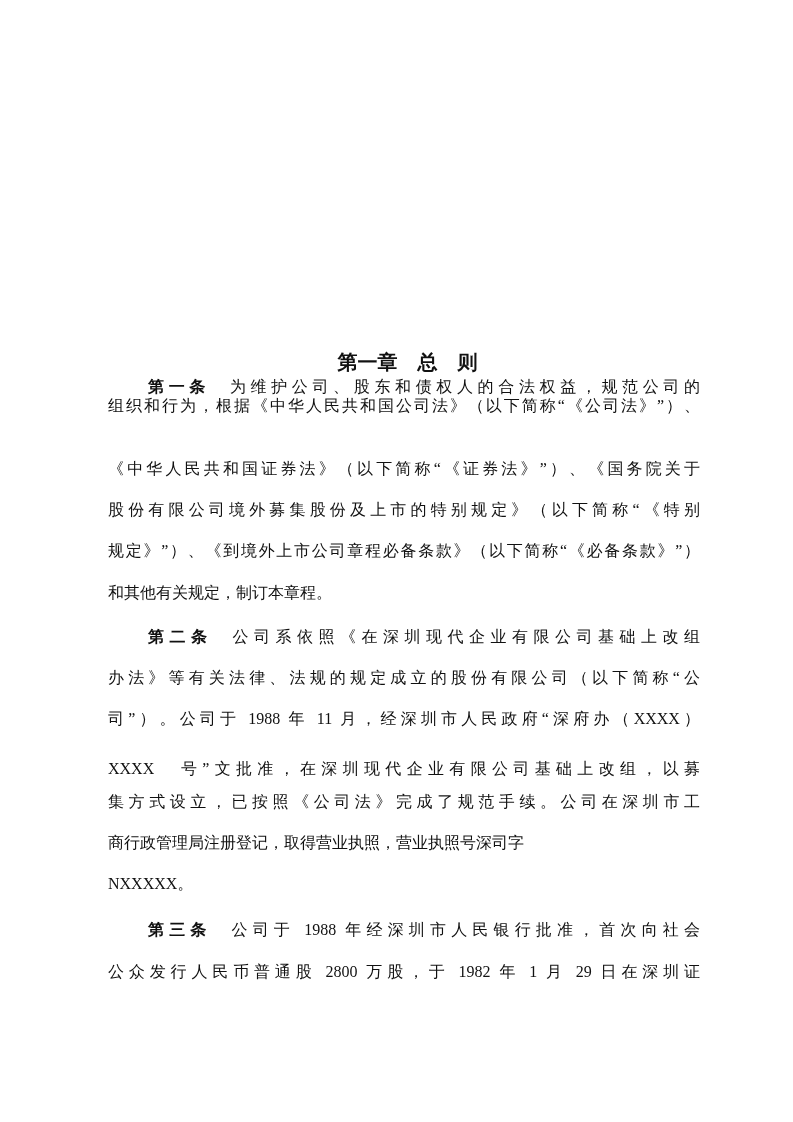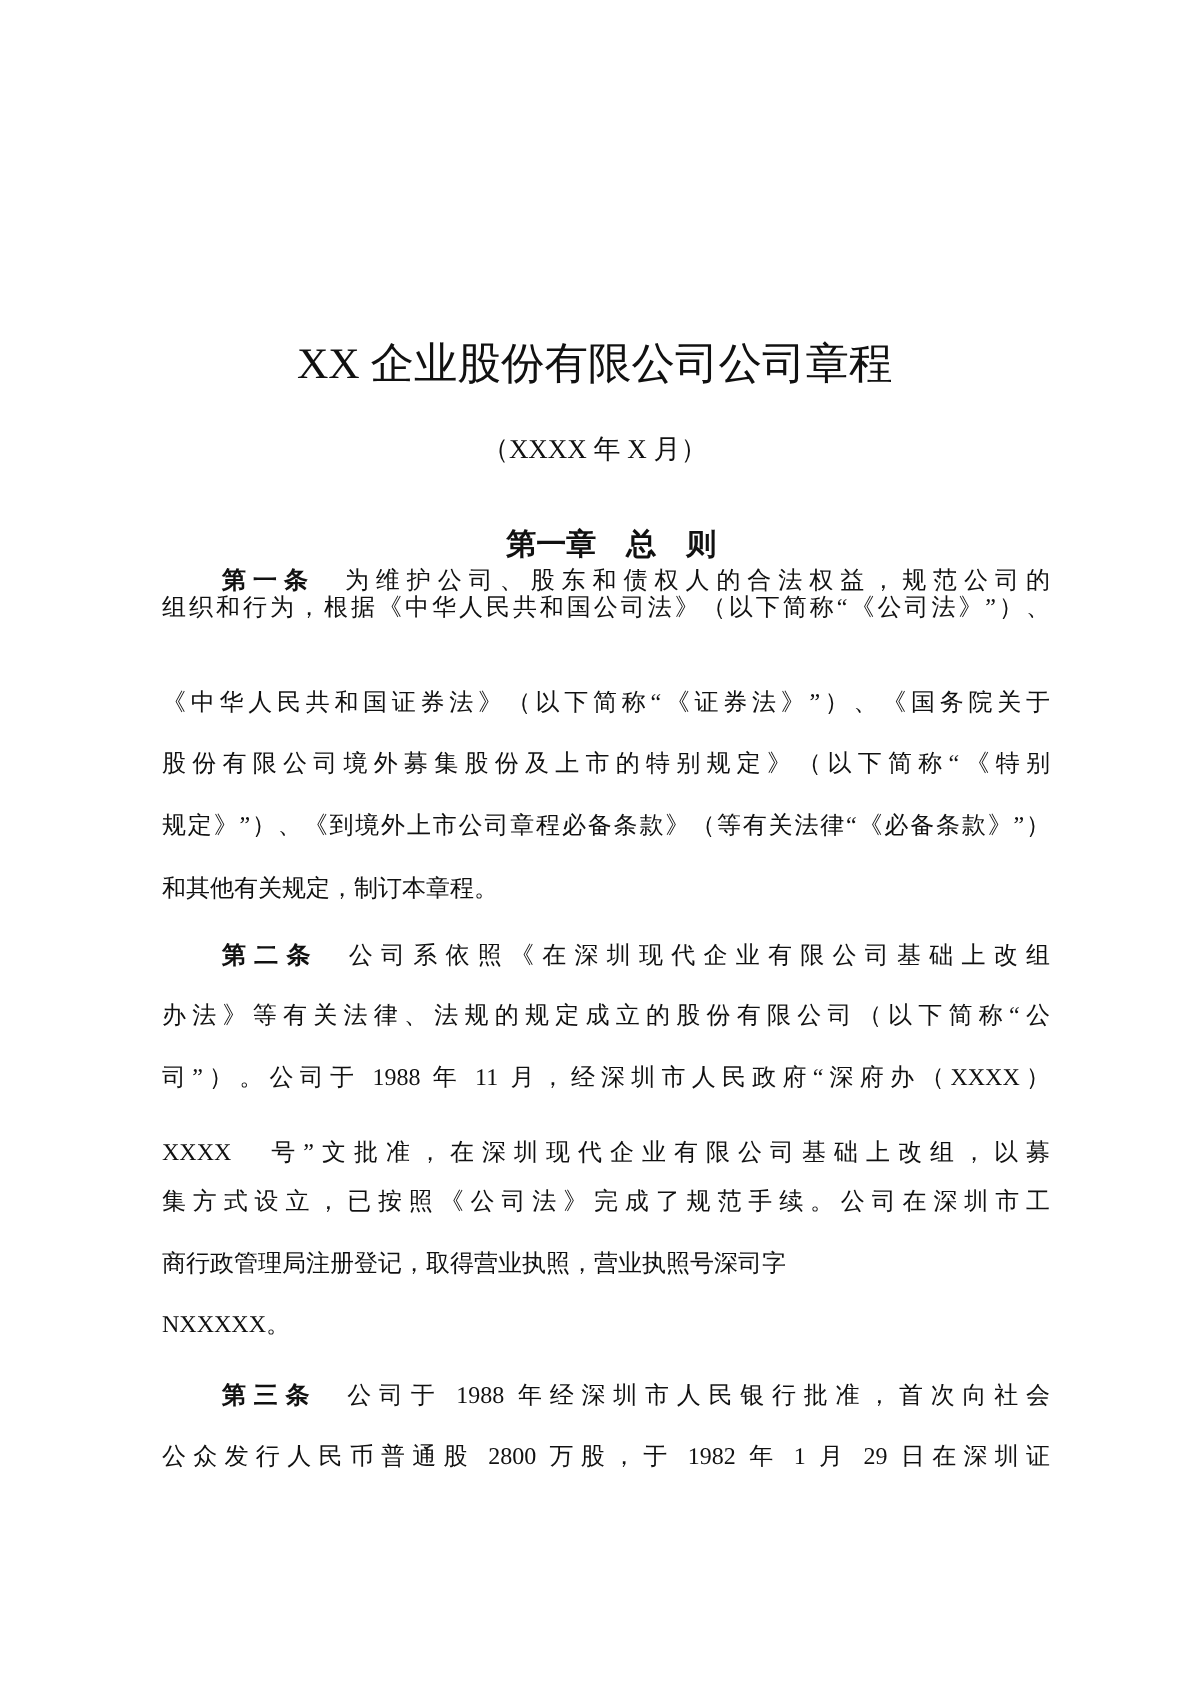--- a/index.html
+++ b/index.html
@@ -77,32 +77,30 @@
     font-weight: bold;
     font-family: "DejaVu Sans", "Liberation Sans", sans-serif;
     margin-right: 20px;
   }
 </style>
 </head>
 <body>
 
 <div class="page">
 
-  <h1 class="title">XX 企业股份有限公司公司章程</h1>
 
-  <div class="subtitle">（XXXX 年 X 月）</div>
 
   <h2 class="chapter">第一章　总　则</h2>
 
   <div>
     <div class="line indent" style="top:374px;"><span class="article-label">第一条</span><span>为维护公司、股东和债权人的合法权益，规范公司的</span></div>
     <div class="line" style="top:393px;">组织和行为，根据《中华人民共和国公司法》（以下简称“《公司法》”）、</div>
     <div class="line" style="top:456px;">《中华人民共和国证券法》（以下简称“《证券法》”）、《国务院关于</div>
     <div class="line" style="top:497px;">股份有限公司境外募集股份及上市的特别规定》（以下简称“《特别</div>
-    <div class="line" style="top:538px;">规定》”）、《到境外上市公司章程必备条款》（等有关法律“《必备条款》”）</div>
+    <div class="line" style="top:538px;">规定》”）、《到境外上市公司章程必备条款》（以下简称“《必备条款》”）</div>
     <div class="line last" style="top:580px;">和其他有关规定，制订本章程。</div>
   </div>
 
   <div>
     <div class="line indent" style="top:624px;"><span class="article-label">第二条</span><span>公司系依照《在深圳现代企业有限公司基础上改组</span></div>
     <div class="line" style="top:665px;">办法》等有关法律、法规的规定成立的股份有限公司（以下简称“公</div>
     <div class="line" style="top:706px;">司”）。公司于 1988 年 11 月，经深圳市人民政府“深府办（XXXX）</div>
     <div class="line" style="top:756px;">XXXX　号”文批准，在深圳现代企业有限公司基础上改组，以募</div>
     <div class="line" style="top:789px;">集方式设立，已按照《公司法》完成了规范手续。公司在深圳市工</div>
     <div class="line last" style="top:830px;">商行政管理局注册登记，取得营业执照，营业执照号深司字</div>

